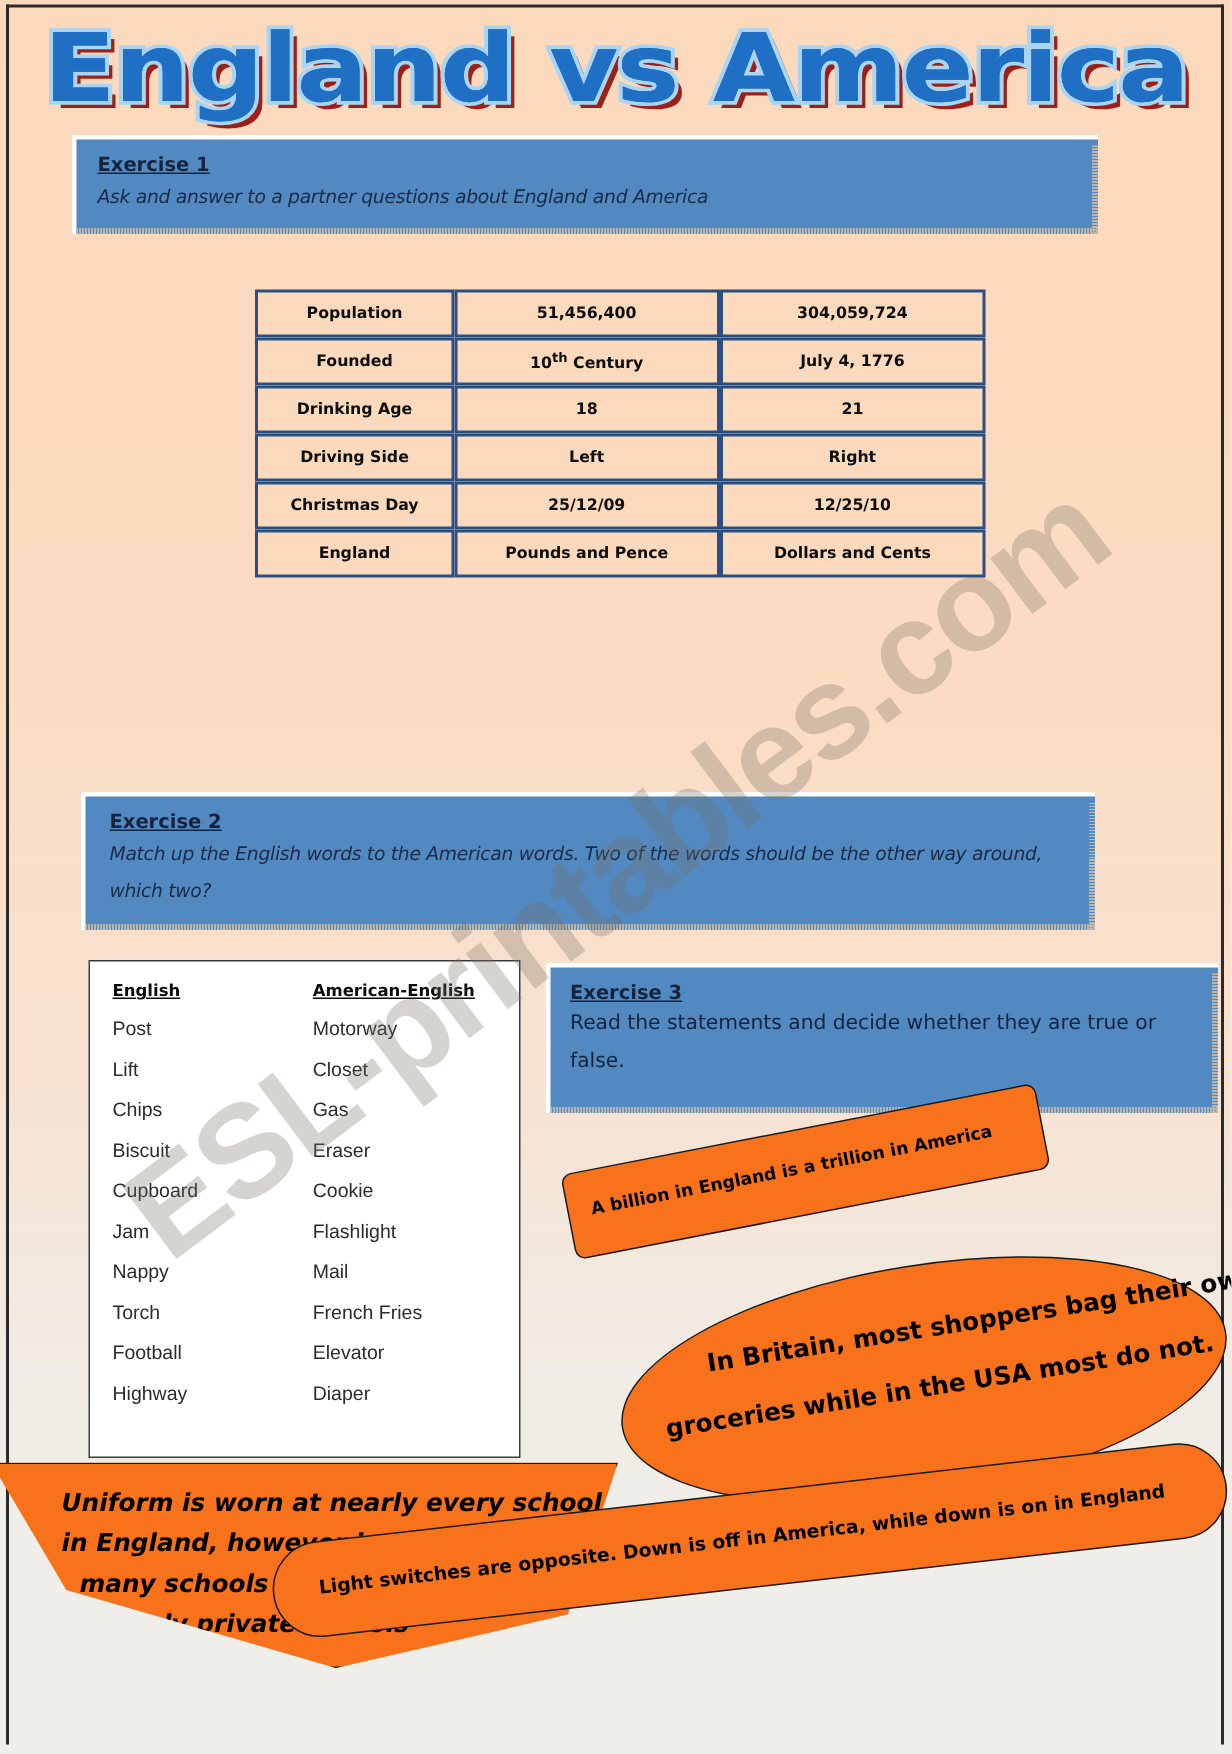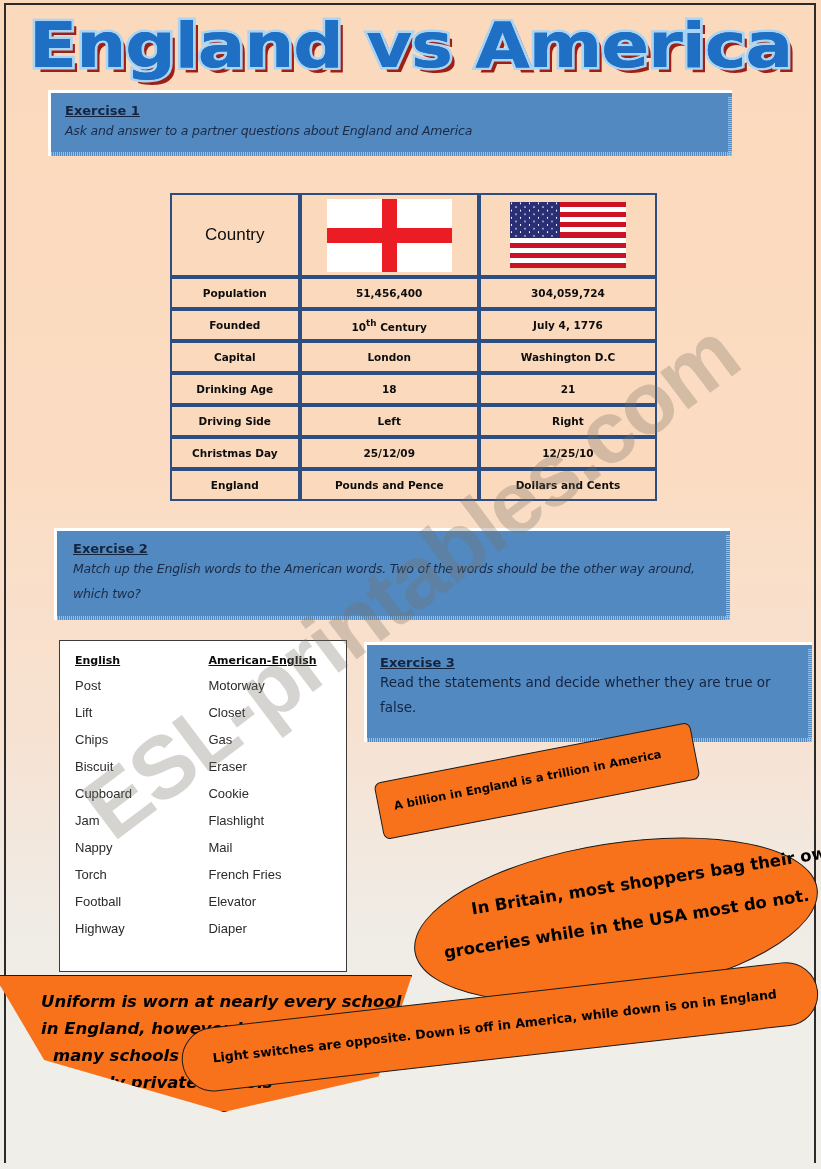--- a/index.html
+++ b/index.html
@@ -344,59 +344,36 @@
     <div class="wa wa-fill">England vs America</div>
   </div>
 
   <div class="exbox" id="ex1">
     <div class="ex-title">Exercise 1</div>
     <div class="ex-body">Ask and answer to a partner questions about England and America</div>
   </div>
 
   <table id="ctable">
     <tbody>
-      <tr class="flagrow">
-        <td class="cell-label">
-          <span class="country-head">Country</span>
-        </td>
-        <td class="cell-val">
-          <span class="flag-wrap">
-            <span class="flag-eng"></span>
-          </span>
-        </td>
-        <td class="cell-val">
-          <span class="flag-wrap">
-            <span class="flag-usa">
-              <span class="canton"></span>
-              <span class="stars"></span>
-            </span>
-          </span>
-        </td>
-      </tr>
 
       <tr>
         <td class="cell-label leftal">Population</td>
         <td class="cell-val norm">51,456,400</td>
         <td class="cell-val">304,059,724</td>
       </tr>
 
       <tr>
         <td class="cell-label">Founded</td>
         <td class="cell-val">
           <span>10</span><sup>th</sup><span> Century</span>
         </td>
         <td class="cell-val norm">July 4, 1776</td>
       </tr>
 
       <tr>
-        <td class="cell-label">Capital</td>
-        <td class="cell-val">London</td>
-        <td class="cell-val">Washington D.C</td>
-      </tr>
-      <tr>
         <td class="cell-label">Drinking Age</td>
         <td class="cell-val">18</td>
         <td class="cell-val">21</td>
       </tr>
       <tr>
         <td class="cell-label">Driving Side</td>
         <td class="cell-val">Left</td>
         <td class="cell-val">Right</td>
       </tr>
       <tr>

